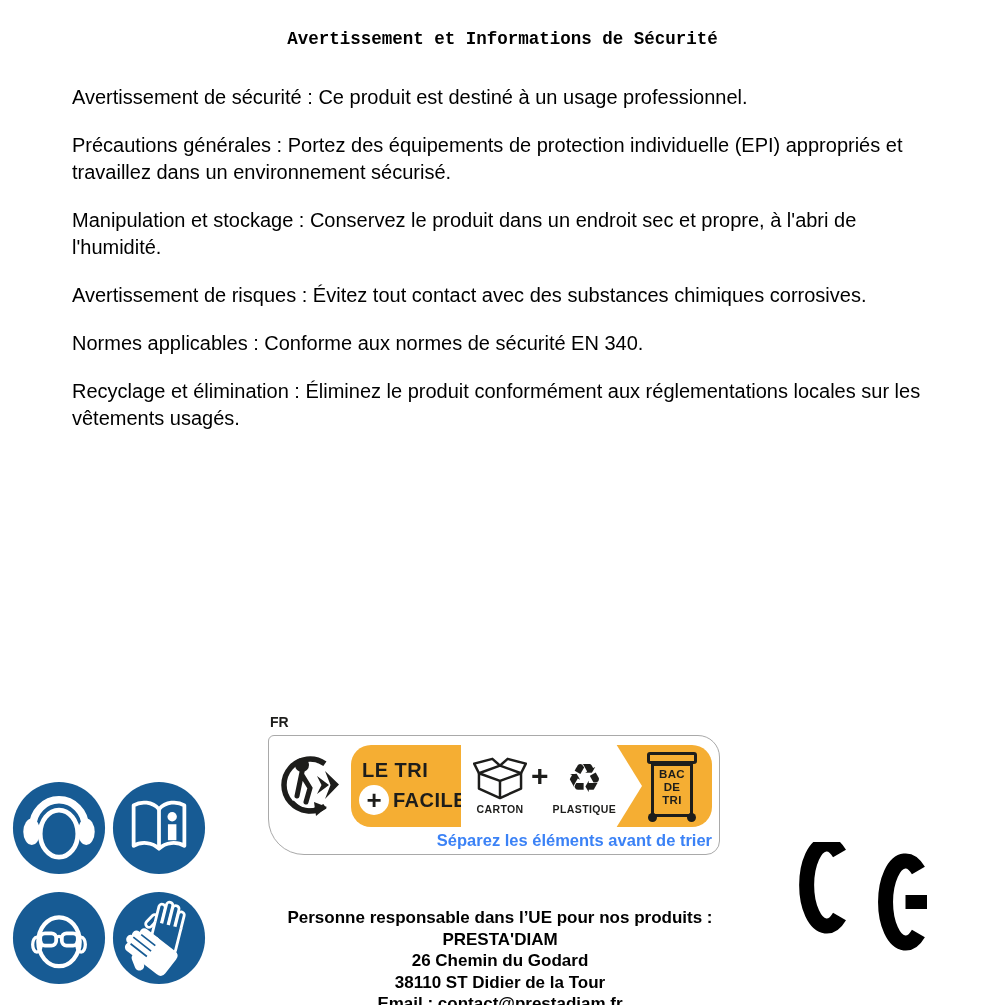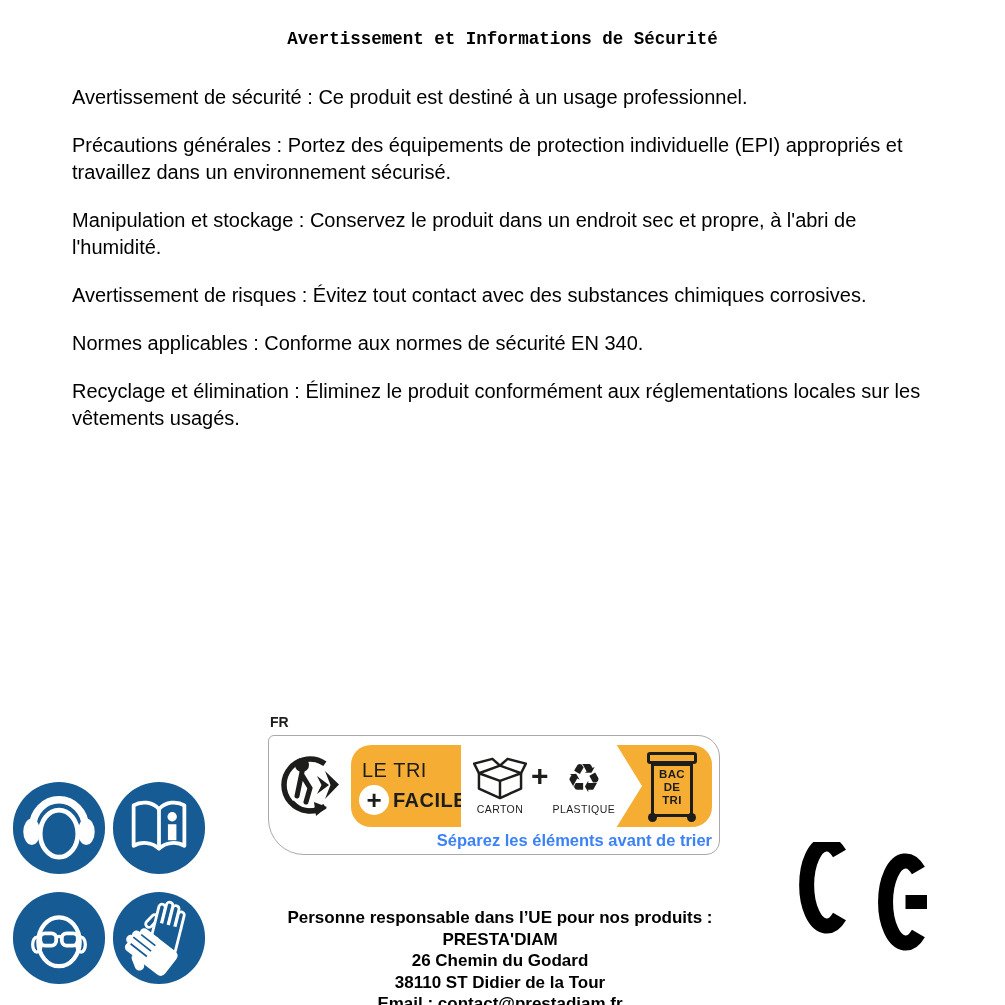--- a/index.html
+++ b/index.html
@@ -16,30 +16,30 @@
   .safety-grid{position:absolute;left:12px;top:781px;display:grid;
                grid-template-columns:94px 94px;grid-auto-rows:94px;column-gap:6px;row-gap:16px;}
   .safety-grid svg{display:block;width:94px;height:94px;}
 
   
   .fr-code{position:absolute;left:270px;top:714px;font-size:14px;font-weight:bold;color:#1d1d1b;}
   .tri-box{position:absolute;left:268px;top:735px;width:452px;height:120px;background:#fff;
            border:1.5px solid #a9a9a9;border-radius:6px 22px 14px 36px;box-sizing:border-box;}
   .triman{position:absolute;left:8px;top:10px;width:62px;height:78px;}
   .banner{position:absolute;left:82px;top:9px;width:361px;height:82px;background:#f5ae33;border-radius:20px;}
-  .le-tri{position:absolute;left:11px;top:14px;font-size:20px;font-weight:400;color:#1d1d1b;letter-spacing:.5px;}
+  .le-tri{position:absolute;left:11px;top:14px;font-size:20px;font-weight:700;color:#1d1d1b;letter-spacing:.5px;}
   .plus-badge{position:absolute;left:8px;top:40px;width:30px;height:30px;border-radius:50%;background:#fff;
               display:flex;align-items:center;justify-content:center;
               font-size:26px;font-weight:900;color:#1d1d1b;line-height:1;}
   .facile{position:absolute;left:42px;top:44px;font-size:20px;font-weight:900;color:#1d1d1b;letter-spacing:.5px;}
   .materials{position:absolute;left:110px;top:0;width:181px;height:82px;background:#fff;
              clip-path:polygon(0 0,86% 0,100% 50%,86% 100%,0 100%);
              display:flex;align-items:flex-start;padding-left:12px;box-sizing:border-box;}
   .mat{display:flex;flex-direction:column;align-items:center;margin-top:11px;}
-  .mat-label{font-size:10.5px;font-weight:normal;color:#1d1d1b;letter-spacing:.4px;margin-top:3px;}
+  .mat-label{font-size:10.5px;font-weight:bold;color:#1d1d1b;letter-spacing:.4px;margin-top:3px;}
   .mat-join{font-size:30px;font-weight:900;color:#1d1d1b;margin:16px 4px 0 4px;line-height:1;}
   .recycle-glyph{font-family:"DejaVu Sans",sans-serif;font-size:40px;line-height:44px;color:#1d1d1b;height:44px;}
   
   .bin{position:absolute;right:14px;top:7px;width:52px;height:71px;}
   .bin-lid{position:absolute;left:1px;top:0;width:44px;height:6px;border:3px solid #1d1d1b;border-radius:3px;}
   .bin-body{position:absolute;left:5px;top:11px;width:36px;height:46px;border:3px solid #1d1d1b;
             border-radius:1px 1px 4px 4px;text-align:center;padding-top:2px;}
   .bin-body div{font-size:11.5px;line-height:13px;font-weight:900;color:#1d1d1b;letter-spacing:.3px;}
   .wheel{position:absolute;width:9px;height:9px;border-radius:50%;background:#1d1d1b;bottom:1px;}
   .wheel.l{left:2px;} .wheel.r{right:2px;}

